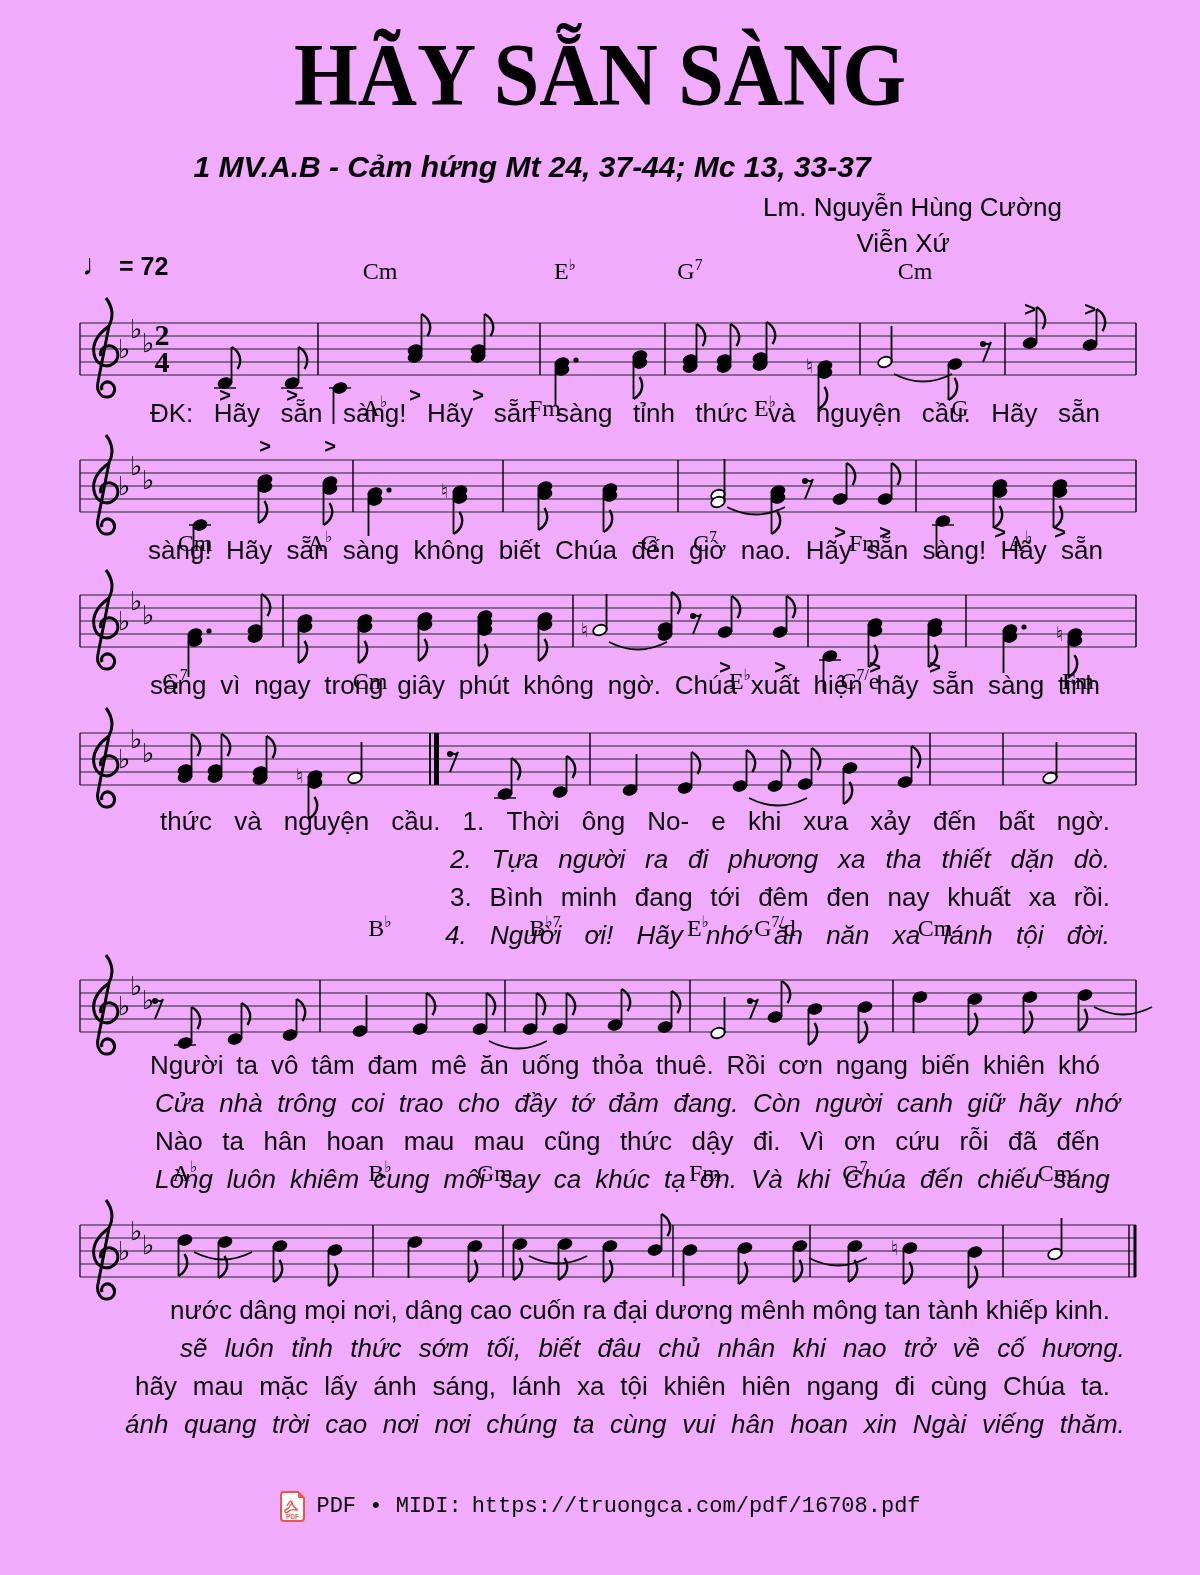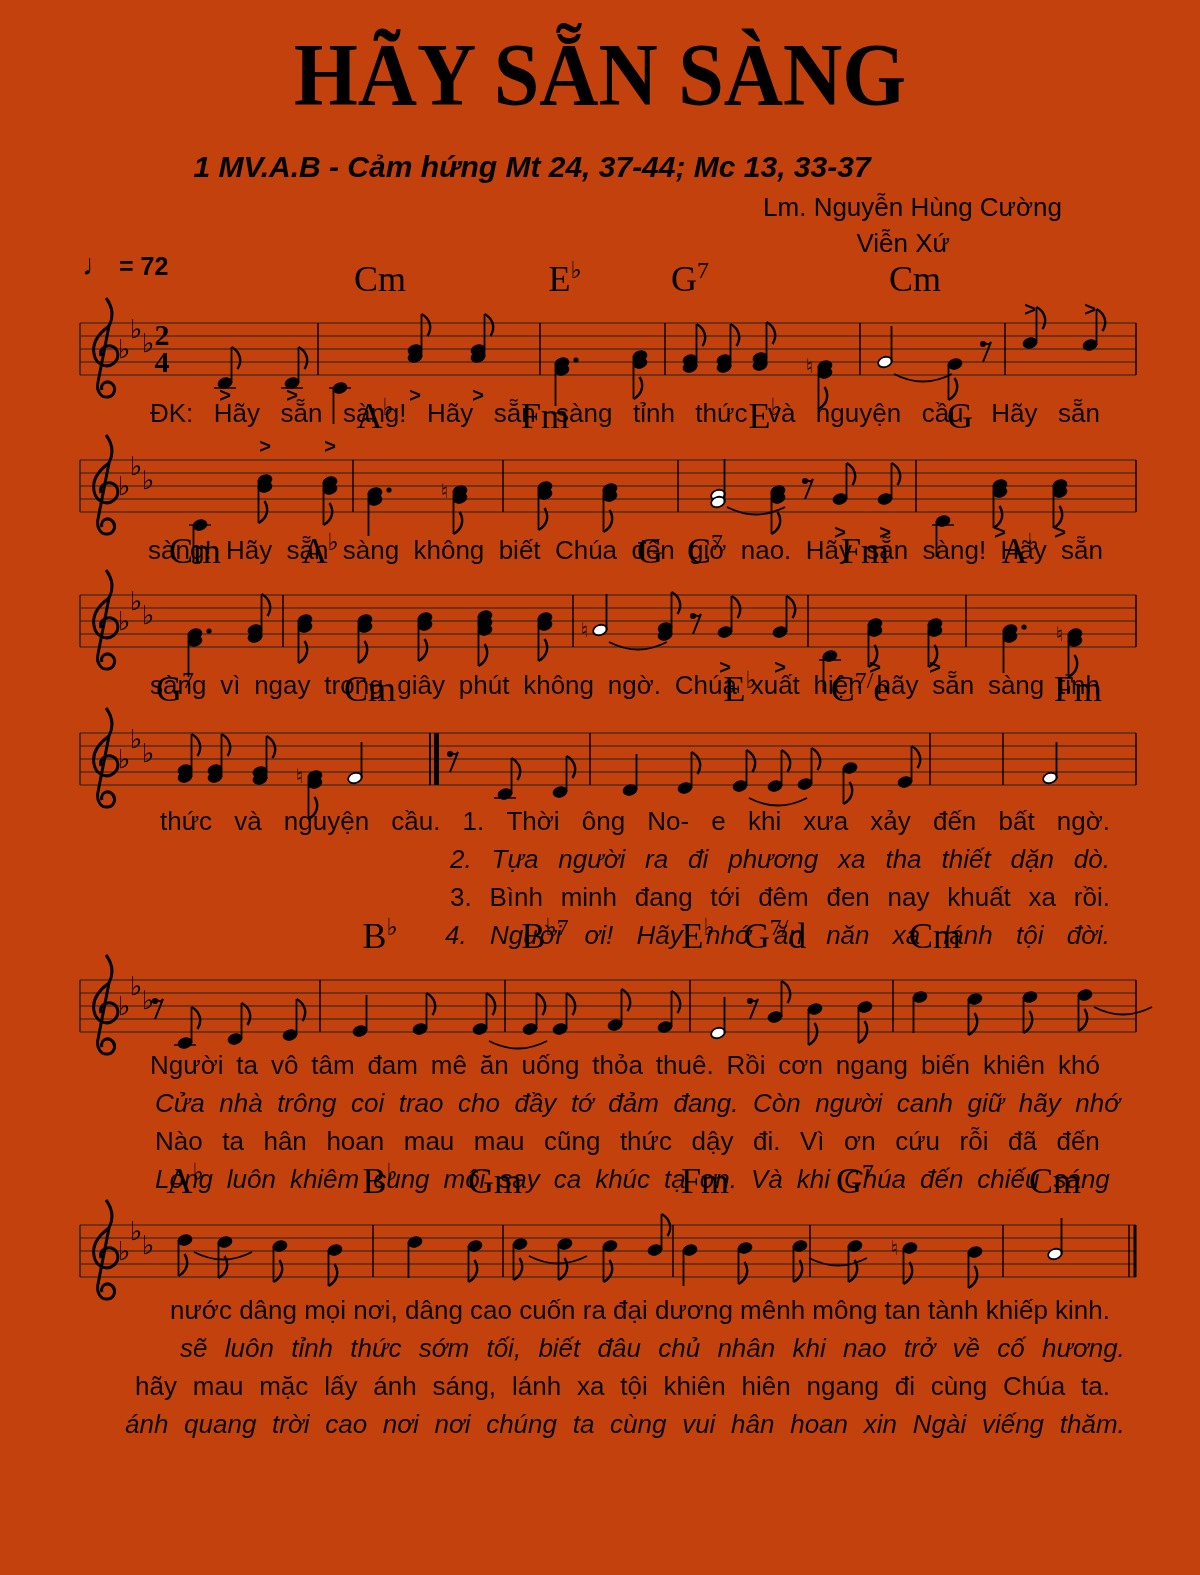--- a/index.html
+++ b/index.html
@@ -1,38 +1,38 @@
 <!DOCTYPE html>
 <html><head>
 <meta charset="utf-8">
 <style>
   html,body{margin:0;padding:0;background:#888;}
   #page{
-    position:relative;width:1200px;height:1575px;background:#c2410c;
+    position:relative;width:1200px;height:1575px;background:#f0abfc;
     margin:0 auto;font-family:"Liberation Sans",sans-serif;color:#000;overflow:hidden;
   }
   .abs{position:absolute;}
   #title{
     top:34px;left:0;width:1200px;text-align:center;
     font-family:"Liberation Serif",serif;font-weight:bold;font-size:82px;
     letter-spacing:0px;line-height:1;transform:scaleY(1.08);
   }
   #subtitle{
     top:150px;left:0;width:1064px;text-align:center;
     font-weight:bold;font-style:italic;font-size:30px;
   }
   #credit1{top:192px;right:138px;font-size:26px;}
   #credit2{top:228px;right:250px;font-size:26px;}
   #tempo{top:248px;left:82px;font-size:25px;font-weight:bold;}
   #tempo .glyph{font-size:30px;font-weight:normal;}
   .system{position:absolute;left:0;width:1200px;}
   .system svg{position:absolute;left:78px;top:40px;overflow:visible;}
   .chord{
     position:absolute;transform:translateX(-50%);top:10px;
-    font-family:"Liberation Serif",serif;font-size:36px;white-space:nowrap;
+    font-family:"Liberation Serif",serif;font-size:24px;white-space:nowrap;
   }
   .chord sup{font-size:66%;vertical-align:super;line-height:0;}
   .lyr{
     position:absolute;display:flex;justify-content:space-between;
     font-size:26px;color:#0a0a0a;white-space:nowrap;
   }
   .lyr.it{font-style:italic;}
   .lyr span{white-space:nowrap;}
   #footer{
     top:1490px;left:0;width:1200px;display:flex;align-items:center;
@@ -823,13 +823,23 @@
           <span>hân</span>
           <span>hoan</span>
           <span>xin</span>
           <span>Ngài</span>
           <span>viếng</span>
           <span>thăm.</span>
         </div>
       </div>
     </div>
 
+  <div id="footer" class="abs">
+    <svg width="27" height="33" viewBox="0 0 27 33">
+      <path d="M2 5 q0 -3 3 -3 h14 l6 6 v20 q0 3 -3 3 h-17 q-3 0 -3 -3 Z" fill="#ffffff" stroke="#e8564a" stroke-width="2"></path>
+      <path d="M19 2 l6 6 h-5 q-1 0 -1 -1 Z" fill="#e8564a"></path>
+      <path d="M8 16 q4 -8 5 -3 q1 4 6 7 q-7 -1 -9 1 q-3 3 -4 1 q-1 -2 2 -3 q4 -2 5 -8" fill="none" stroke="#e8564a" stroke-width="1.4"></path>
+      <text x="13.5" y="29" text-anchor="middle" font-size="6.5" font-family="Liberation Sans, sans-serif" fill="#e8564a" font-weight="bold">PDF</text>
+    </svg>
+    <span>PDF • MIDI:</span>
+    <a href="#">https://truongca.com/pdf/16708.pdf</a>
+  </div>
 </div>
 
 </body></html>

